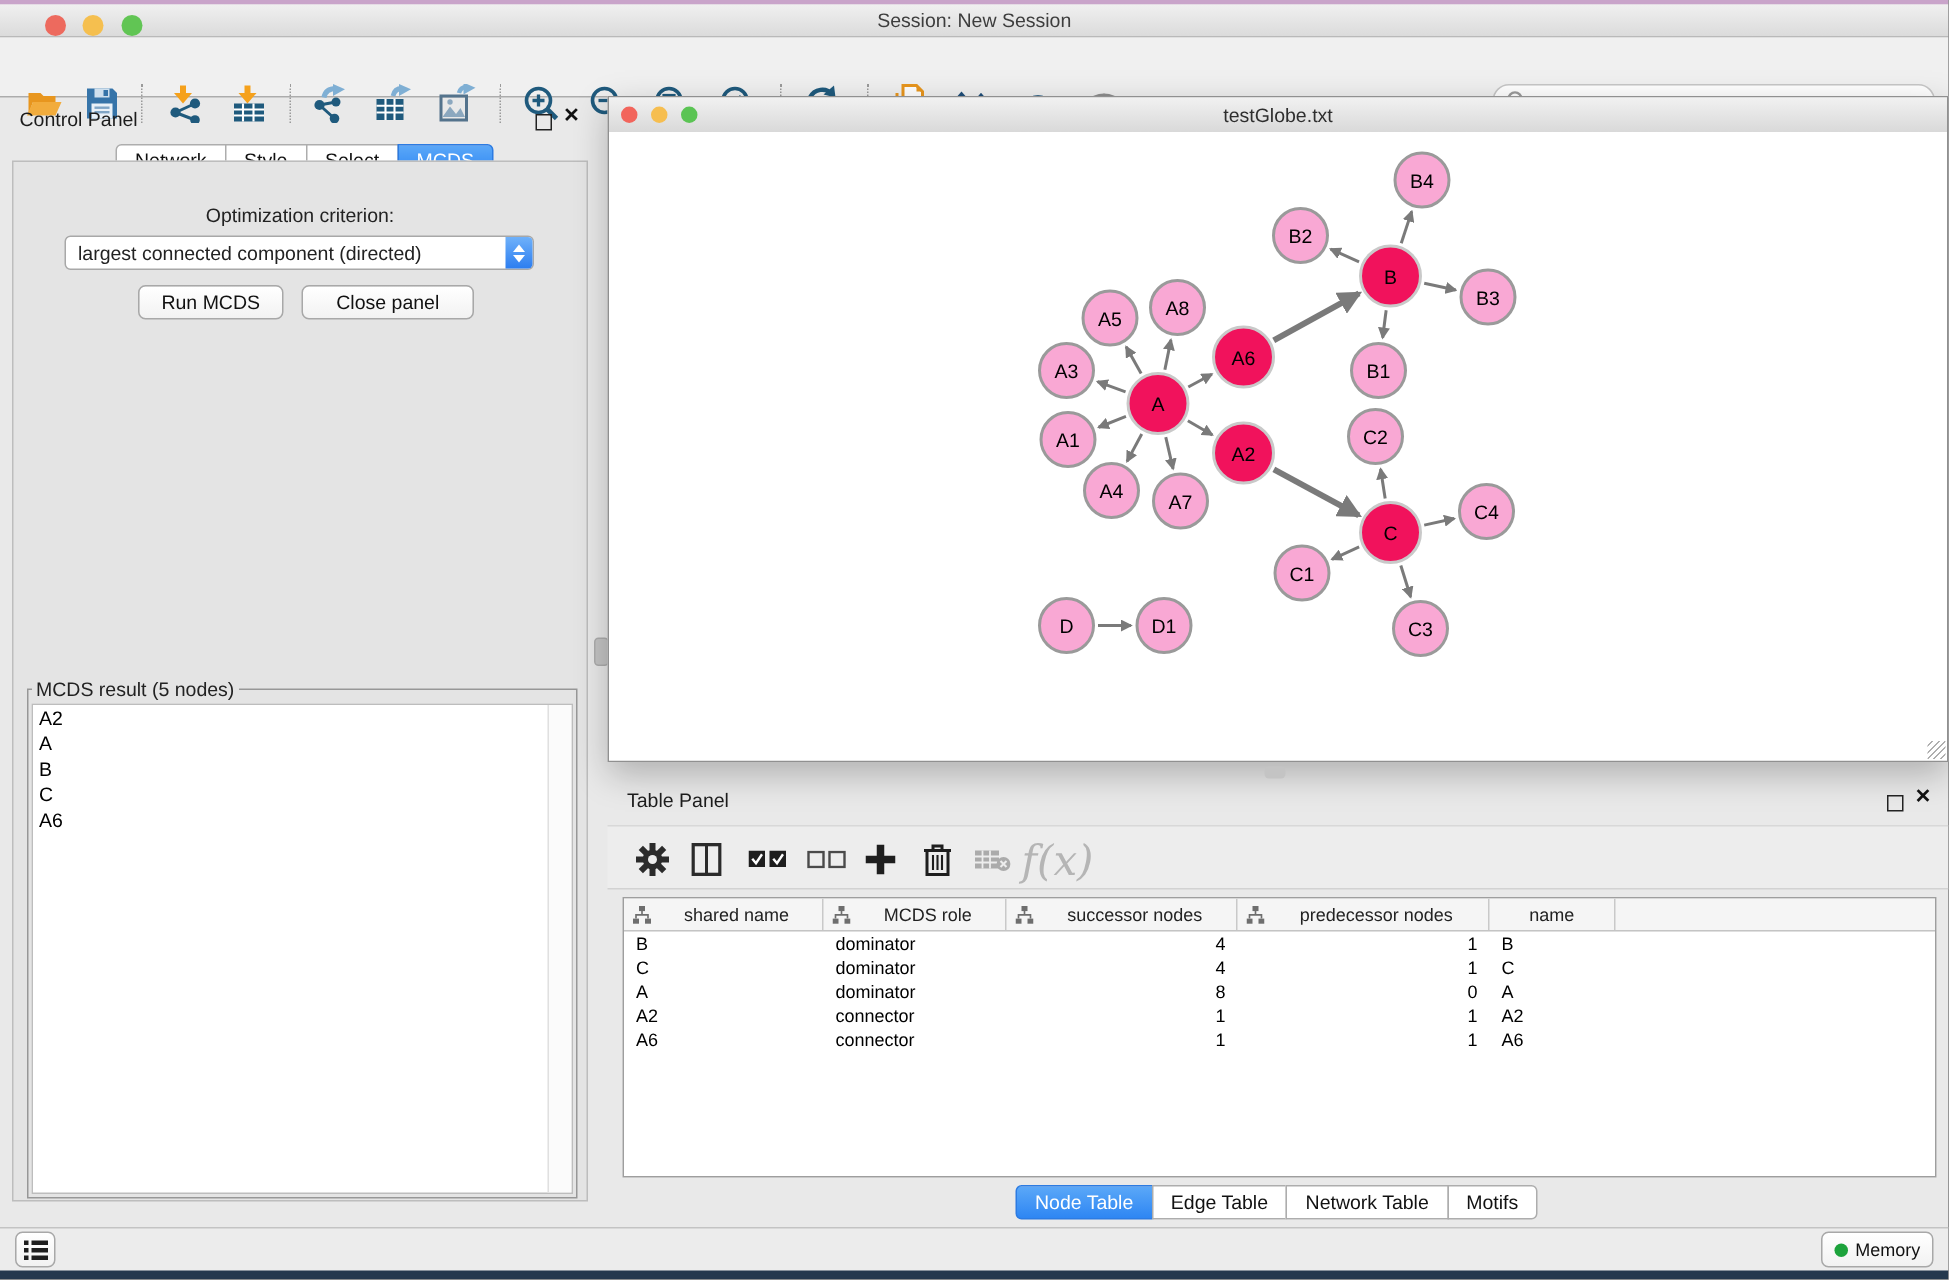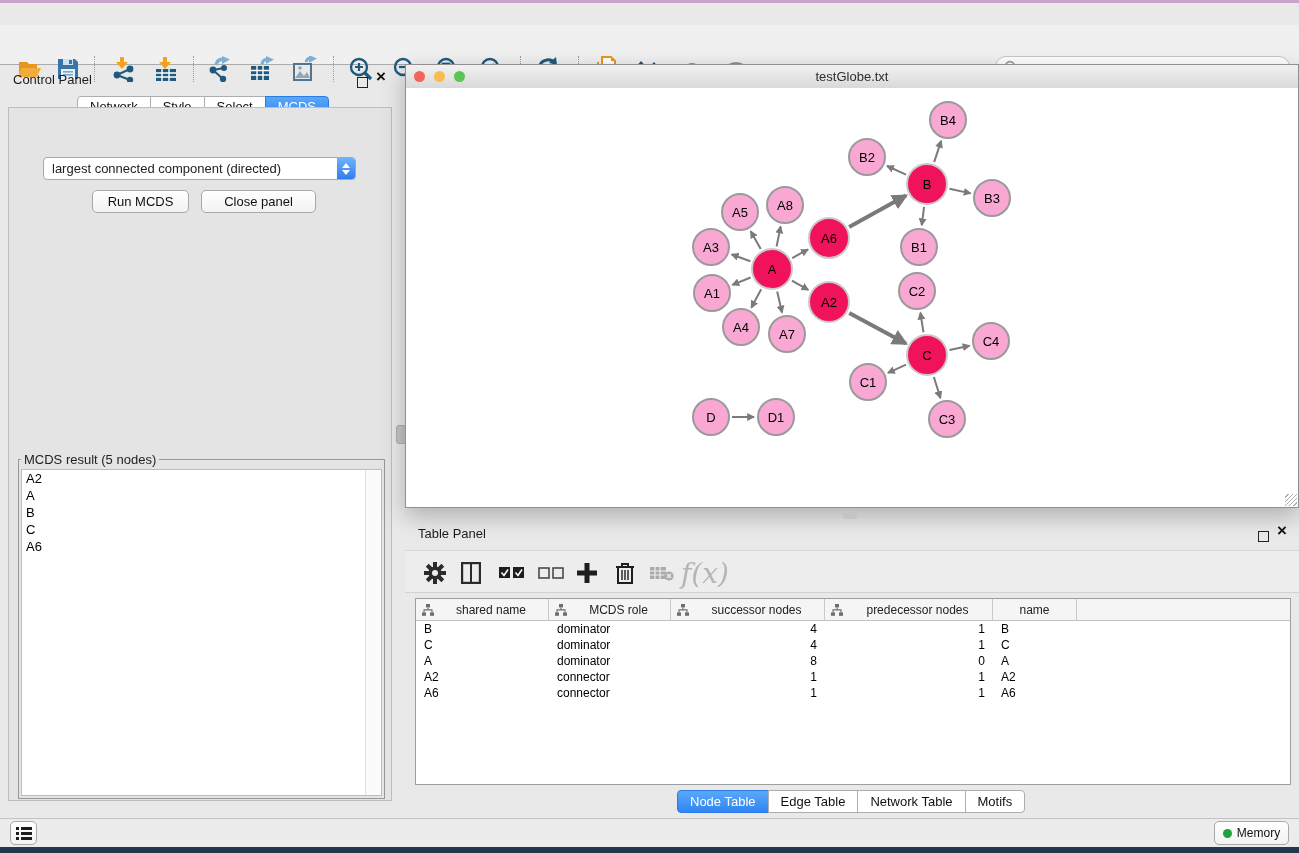--- a/index.html
+++ b/index.html
@@ -80,20 +80,26 @@
   #memory-dot{width:9px;height:9px;border-radius:50%;background:#1DA33C;}
   #desktop-bottom{left:0;top:847px;width:1299px;height:6px;background:#24384D;}
   svg{display:block;}
 </style>
 </head>
 <body>
 
 <div id="screen">
 
   <div id="desktop-top" class="abs"></div>
+  <div id="titlebar" class="abs">
+    <div class="tl abs" style="left:30px;background:#ED6A5E;"></div>
+    <div class="tl abs" style="left:55px;background:#F5BF4F;"></div>
+    <div class="tl abs" style="left:81px;background:#61C554;"></div>
+    <div class="title">Session: New Session</div>
+  </div>
 
   <div id="main-toolbar" class="abs">
     <div class="tbtn abs" style="left:15px;">
       <svg width="26" height="24" viewBox="0 0 26 24">
           <path d="M2,5 h8 l2,2 h8 v4 H5 L2,19 z" fill="#E8961E"></path>
           <path d="M5,11 h19 l-4,9 H1 z" fill="#F2AC3C"></path>
         </svg>
     </div>
     <div class="tbtn abs" style="left:53px;">
       <svg width="24" height="24" viewBox="0 0 24 24">
@@ -239,20 +245,21 @@
 
   <div class="abs seg" style="left:77px;top:96px;">
     <div class="tab">Network</div>
     <div class="tab">Style</div>
     <div class="tab">Select</div>
     <div class="tab sel">MCDS</div>
   </div>
 
   <div id="cp-body" class="abs"></div>
 
+  <div class="abs" style="left:8px;top:136px;width:384px;text-align:center;font-size:13px;">Optimization criterion:</div>
 
   <div id="criterion" class="abs">
     <span class="val">largest connected component (directed)</span>
     <span class="spin">
         <span class="chev-up"></span>
         <span class="chev-dn"></span>
       </span>
   </div>
 
   <div class="abs btn" style="left:92px;top:190px;width:97px;height:23px;">Run MCDS</div>

